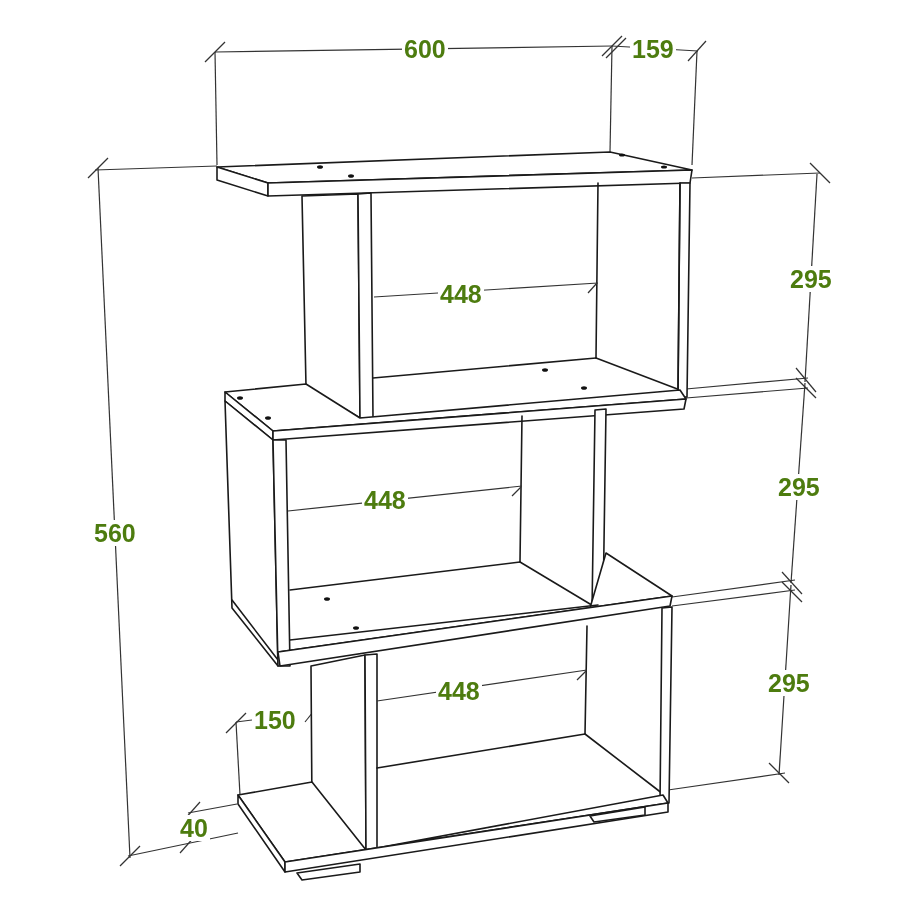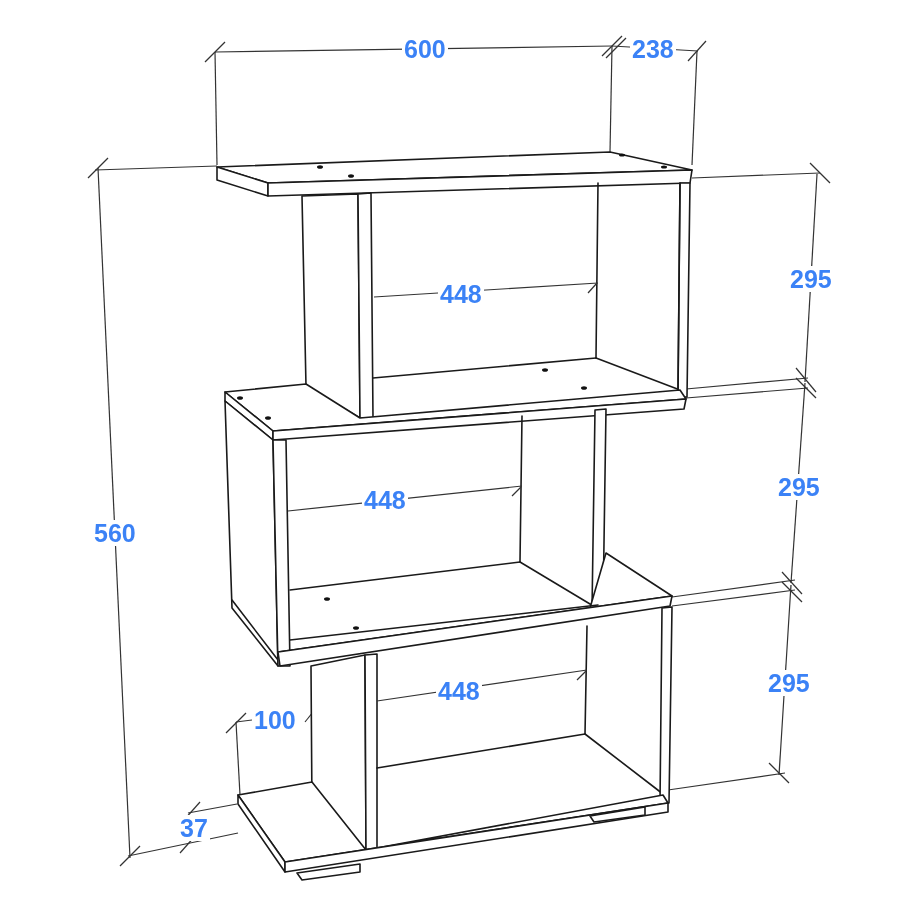--- a/index.html
+++ b/index.html
@@ -8,21 +8,21 @@
     .ln { stroke: #1a1a1a; stroke-width: 1.6; fill: none; stroke-linejoin: round; stroke-linecap: round; }
     .pnl { stroke: #1a1a1a; stroke-width: 1.6; fill: #ffffff; stroke-linejoin: round; }
     .dim { stroke: #333333; stroke-width: 1.2; fill: none; }
     .tick { stroke: #333333; stroke-width: 1.2; }
     .hole { fill: #111111; }
     .lbl {
       position: absolute;
       font-family: "Liberation Sans", sans-serif;
       font-weight: bold;
       font-size: 25px;
-      color: #3b82f6;
+      color: #4d7c0f;
       background: #ffffff;
       line-height: 26px;
       padding: 0 2px;
       white-space: nowrap;
     }
   </style>
 </head>
 <body>
 
 <svg id="drawing" viewBox="0 0 920 920" xmlns="http://www.w3.org/2000/svg">
@@ -147,22 +147,22 @@
 
     <polygon class="pnl" points="297,873 360,864 360,872 302,880"></polygon>
     <polygon class="pnl" points="590,816 645,807 645,815 594,822"></polygon>
 
     <line class="dim" x1="377" y1="701" x2="587" y2="670"></line>
     <line class="tick" x1="577" y1="680" x2="586" y2="671"></line>
   </g>
 </svg>
 
 <div class="lbl" style="left:402px; top:36px;">600</div>
-<div class="lbl" style="left:630px; top:36px;">238</div>
+<div class="lbl" style="left:630px; top:36px;">159</div>
 <div class="lbl" style="left:92px; top:520px;">560</div>
 <div class="lbl" style="left:788px; top:266px;">295</div>
 <div class="lbl" style="left:776px; top:474px;">295</div>
 <div class="lbl" style="left:766px; top:670px;">295</div>
 <div class="lbl" style="left:438px; top:281px;">448</div>
 <div class="lbl" style="left:362px; top:487px;">448</div>
 <div class="lbl" style="left:436px; top:678px;">448</div>
-<div class="lbl" style="left:252px; top:707px;">100</div>
-<div class="lbl" style="left:178px; top:815px;">37</div>
+<div class="lbl" style="left:252px; top:707px;">150</div>
+<div class="lbl" style="left:178px; top:815px;">40</div>
 
 </body></html>

